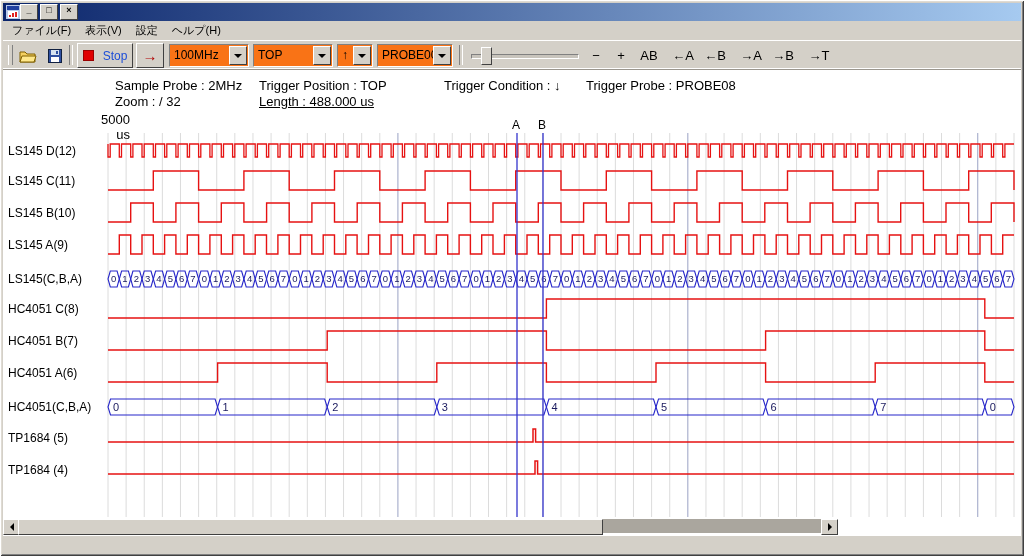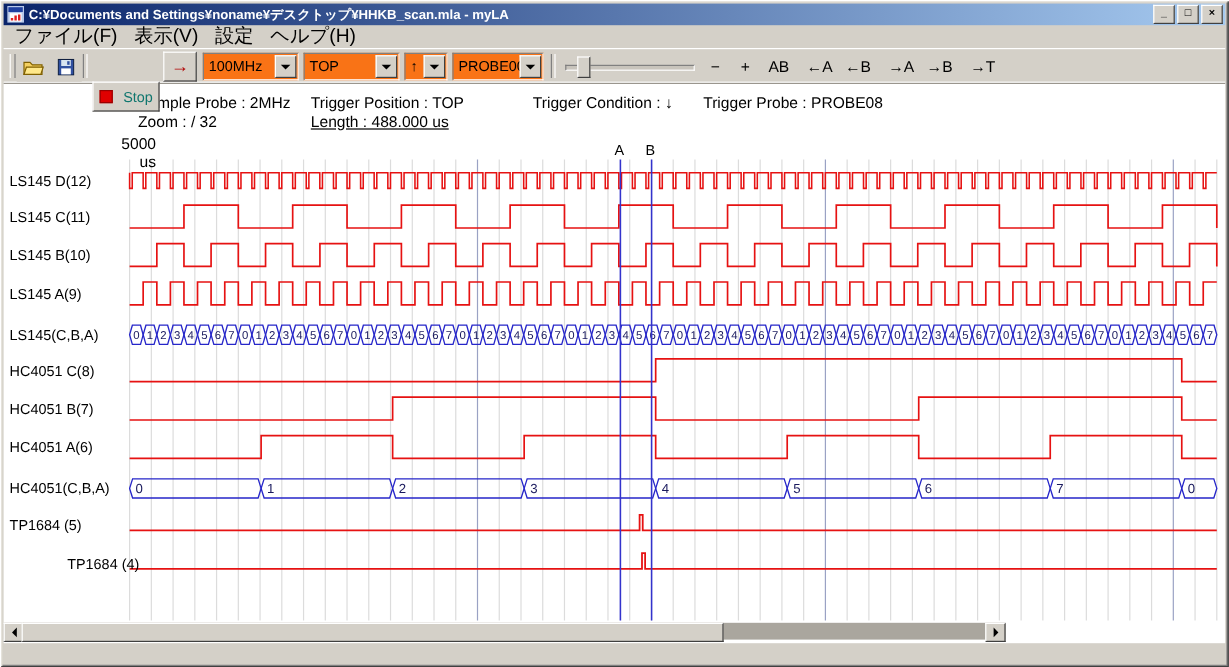--- a/index.html
+++ b/index.html
@@ -15,34 +15,34 @@
   .app-icon{width:14px;height:14px;margin-left:1px;flex:0 0 auto;}
   .title-text{color:#fff;font-size:11px;font-weight:bold;margin-left:4px;
     white-space:nowrap;overflow:hidden;flex:1;}
   .win-btns{display:flex;gap:2px;flex:0 0 auto;}
   .wbtn{width:16px;height:14px;background:#d4d0c8;border:1px solid;
     border-color:#fff #404040 #404040 #fff;font-size:9px;line-height:11px;
     text-align:center;font-weight:bold;color:#000;}
   
   .menubar{position:absolute;left:3px;top:21px;right:3px;height:19px;
     display:flex;align-items:center;padding-left:2px;z-index:6;}
-  .menu-item{font-size:16px;padding:2px 7px;color:#000;white-space:nowrap;}
+  .menu-item{font-size:11px;padding:2px 7px;color:#000;white-space:nowrap;}
   
   .toolbar{position:absolute;left:3px;top:40px;right:3px;height:28px;
     border-top:1px solid #fff;border-bottom:1px solid #9a968e;z-index:6;}
   .grip{position:absolute;left:5px;top:4px;width:3px;height:20px;
     border-left:1px solid #fff;border-right:1px solid #808080;}
   .tbbtn{position:absolute;top:2px;height:23px;background:#d4d0c8;}
   .flat{border:1px solid #d4d0c8;}
   .raised{border:1px solid;border-color:#fff #404040 #404040 #fff;}
   .iconbtn{width:25px;display:flex;align-items:center;justify-content:center;}
   .sep{position:absolute;top:4px;width:2px;height:20px;
     border-left:1px solid #808080;border-right:1px solid #fff;}
   .stopbtn{left:74px;width:54px;display:flex;align-items:center;justify-content:center;
-    gap:9px;font-size:12px;color:#0f766e;margin-top:25px;}
+    gap:9px;font-size:12px;color:#1d4ed8;}
   .stop-sq{width:9px;height:9px;background:#e00000;border:1px solid #900;}
   .runbtn{left:133px;width:26px;display:flex;align-items:center;justify-content:center;
     color:#b00000;font-weight:bold;font-size:15px;}
   .combo{position:absolute;top:3px;height:21px;background:#f97316;border:1px solid;
     border-color:#808080 #fff #fff #808080;}
   .combo-text{position:absolute;left:4px;top:3px;font-size:12px;color:#000;white-space:nowrap;}
   .combo-btn{position:absolute;right:1px;top:1px;bottom:1px;width:16px;background:#d4d0c8;
     border:1px solid;border-color:#fff #404040 #404040 #fff;
     display:flex;align-items:center;justify-content:center;}
   .arr{width:0;height:0;border:4px solid transparent;}
@@ -84,21 +84,20 @@
 
   <div class="titlebar">
     <span class="app-icon">
       <svg width="14" height="14" viewBox="0 0 14 14">
         <rect x="0" y="0" width="14" height="14" fill="#b8c8e8"></rect>
         <rect x="1" y="1" width="12" height="4" fill="#2040a0"></rect>
         <rect x="2" y="6" width="10" height="7" fill="#fff"></rect>
         <path d="M3 10 h2 v2 h-2 z M6 8 h2 v4 h-2 z M9 7 h2 v5 h-2 z" fill="#e02020"></path>
       </svg>
     </span>
-    <span class="title-text">C:¥Documents and Settings¥noname¥デスクトップ¥HHKB_scan.mla - myLA</span>
     <span class="win-btns">
       <span class="wbtn">_</span>
       <span class="wbtn">□</span>
       <span class="wbtn">×</span>
     </span>
   </div>
 
   <div class="menubar">
     <span class="menu-item">ファイル(F)</span>
     <span class="menu-item">表示(V)</span>
@@ -432,21 +431,21 @@
       <div class="ch-label" style="top: 143.5px;">LS145 D(12)</div>
       <div class="ch-label" style="top: 173.5px;">LS145 C(11)</div>
       <div class="ch-label" style="top: 205.5px;">LS145 B(10)</div>
       <div class="ch-label" style="top: 237.5px;">LS145 A(9)</div>
       <div class="ch-label" style="top: 272px;">LS145(C,B,A)</div>
       <div class="ch-label" style="top: 301.5px;">HC4051 C(8)</div>
       <div class="ch-label" style="top: 333.5px;">HC4051 B(7)</div>
       <div class="ch-label" style="top: 365.5px;">HC4051 A(6)</div>
       <div class="ch-label" style="top: 400px;">HC4051(C,B,A)</div>
       <div class="ch-label" style="top: 431px;">TP1684 (5)</div>
-      <div class="ch-label" style="top: 463px; margin-left: 48px;">TP1684 (4)</div>
+      <div class="ch-label" style="top: 463px;">TP1684 (4)</div>
     </div>
   <div id="cursor-labels">
       <div class="cursor-label" style="left: 512px;">A</div>
       <div class="cursor-label" style="left: 538px;">B</div>
     </div>
 
   <div class="hscroll">
     <span class="sbtn" style="left:0;">
         <span class="arr left"></span>
       </span>

